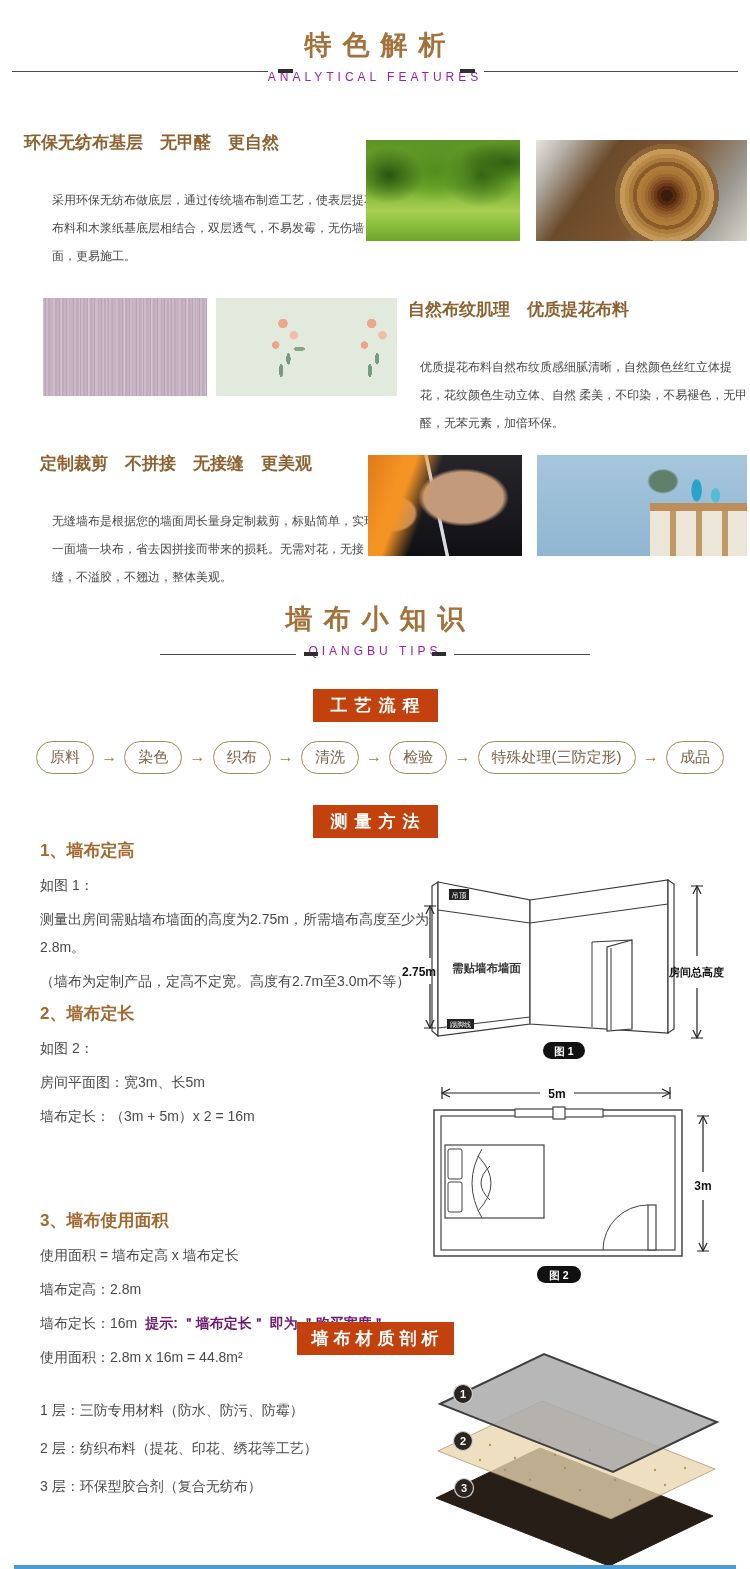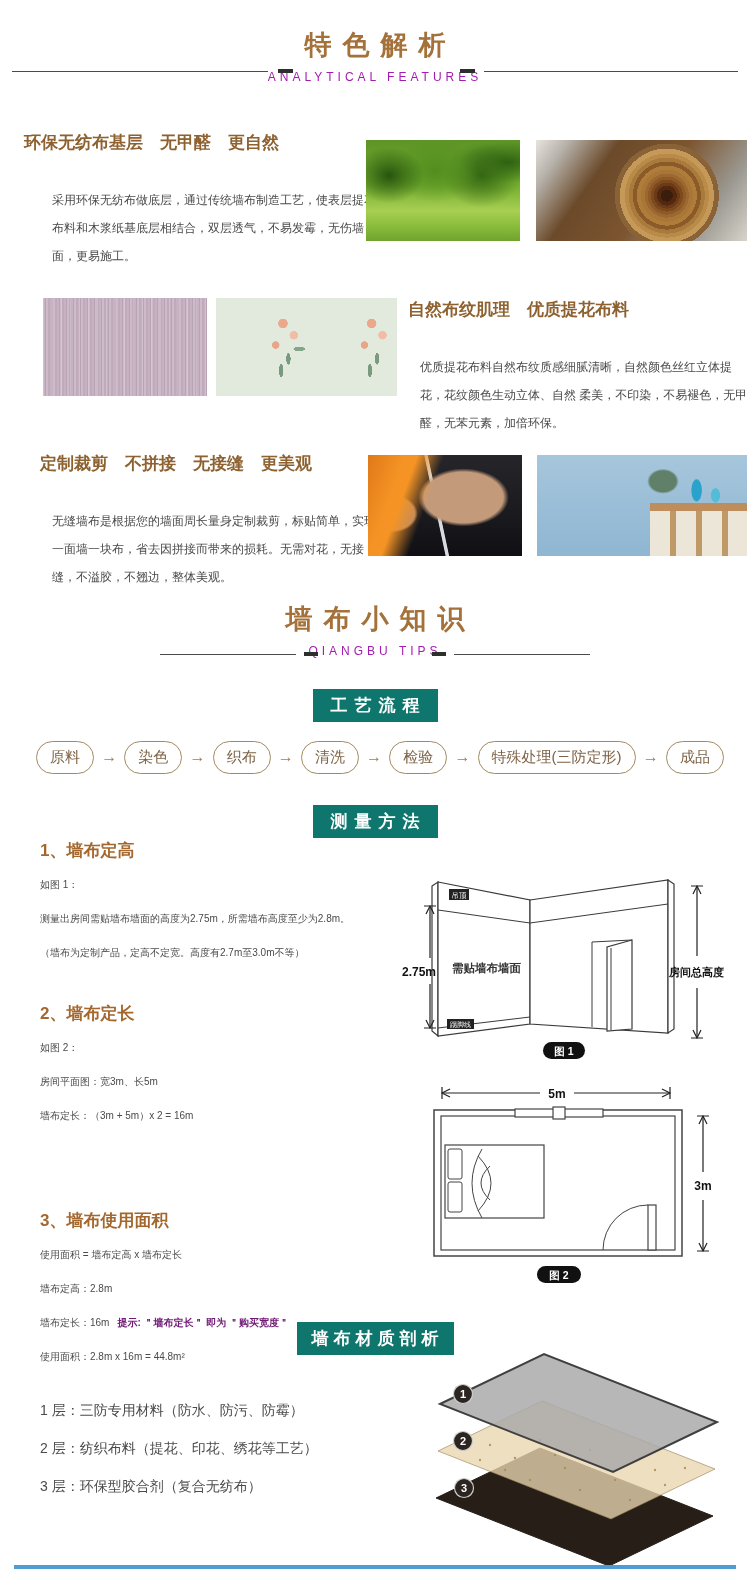--- a/index.html
+++ b/index.html
@@ -56,31 +56,31 @@
     radial-gradient(ellipse 8px 17px at 76% 35%, #2aa3cc 0 60%, rgba(42,163,204,0) 70%),
     radial-gradient(ellipse 7px 11px at 85% 40%, #55bcd8 0 60%, rgba(85,188,216,0) 70%),
     linear-gradient(180deg,#a6c6dc,#8fb6d2);}
   .ph-room::after{content:"";position:absolute;right:0;bottom:0;width:46%;height:52%;
     background:
      linear-gradient(180deg,#bd8e5c 0 16%, rgba(0,0,0,0) 16%),
      repeating-linear-gradient(90deg,#ece6d8 0 20px,#c09a66 20px 26px),
      #c9a173;}
   
   .bhdr{position:absolute;left:0;width:750px;text-align:center;}
-  .bhdr span{display:inline-block;background:#0f766e;color:#fff;font-size:17px;font-weight:bold;
+  .bhdr span{display:inline-block;background:#c2410c;color:#fff;font-size:17px;font-weight:bold;
              letter-spacing:7px;padding:5px 11px 5px 18px;}
   
   .flow{position:absolute;display:flex;align-items:center;justify-content:space-between;text-align:center;}
   .pill{border:1px solid #a08a60;border-radius:17px;padding:6px 13px;font-size:15px;
         color:#7d6346;white-space:nowrap;}
   .arr{color:#9a8058;font-size:16px;padding:0 1px;}
   
   .mblk{position:absolute;}
   .m-title{font-size:17px;font-weight:bold;color:#a4682e;margin:0 0 9px 0;}
-  .mblk p{margin:0 0 6px 0;font-size:10px;line-height:28px;color:#4a4a4a;}
+  .mblk p{margin:0 0 6px 0;font-size:14px;line-height:28px;color:#4a4a4a;}
   .tip{color:#701a75;font-weight:bold;margin-left:8px;}
   
   .layers-text{position:absolute;}
   .layers-text p{margin:0 0 18px 0;font-size:14px;line-height:20px;color:#4a4a4a;}
   .fig{position:absolute;}
   .blue-line{position:absolute;background:#4e9cd4;}
 </style>
 </head>
 <body>
 

